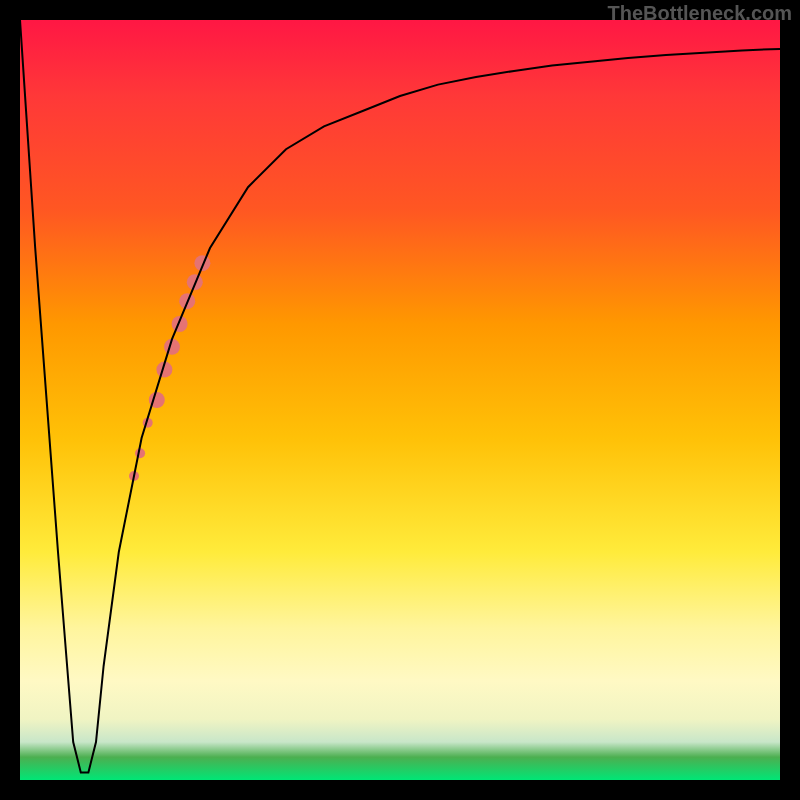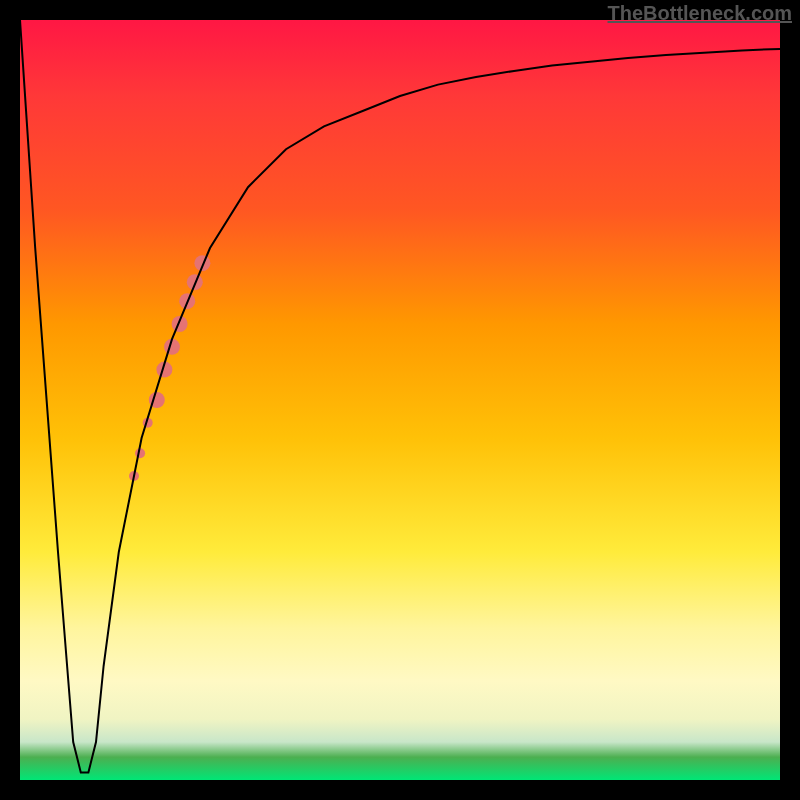--- a/index.html
+++ b/index.html
@@ -39,21 +39,20 @@
   }
   .watermark {
     position: absolute;
     top: 2px;
     right: 8px;
     font-family: Arial, sans-serif;
     font-size: 20px;
     font-weight: bold;
     color: #555;
     z-index: 10;
-    text-decoration: underline;
   }
   svg.curve {
     position: absolute;
     left: 0;
     top: 0;
     width: 760px;
     height: 760px;
   }
 </style>
 </head>

